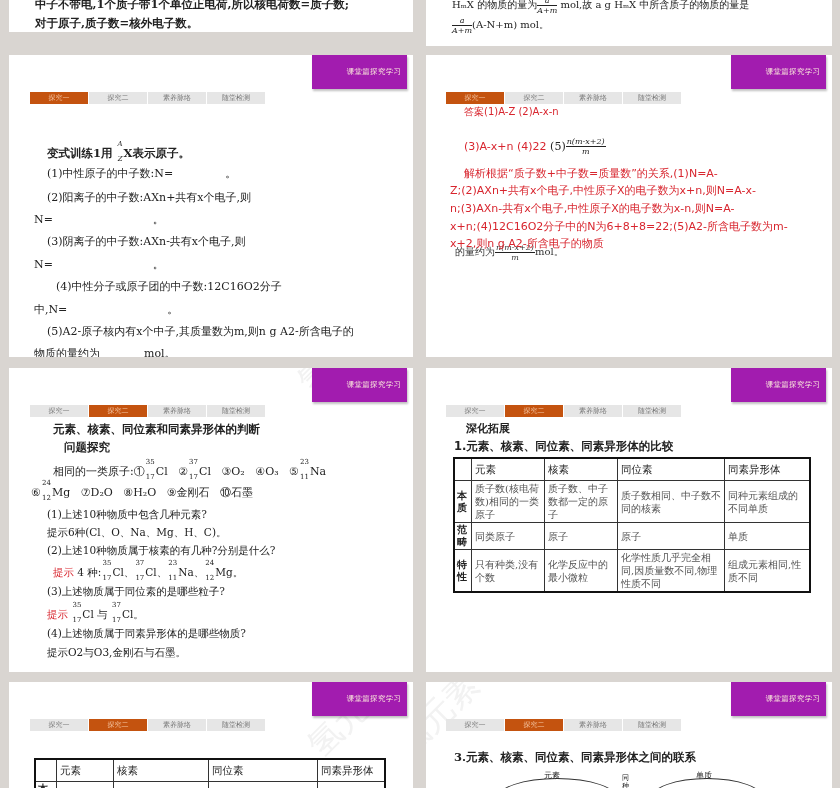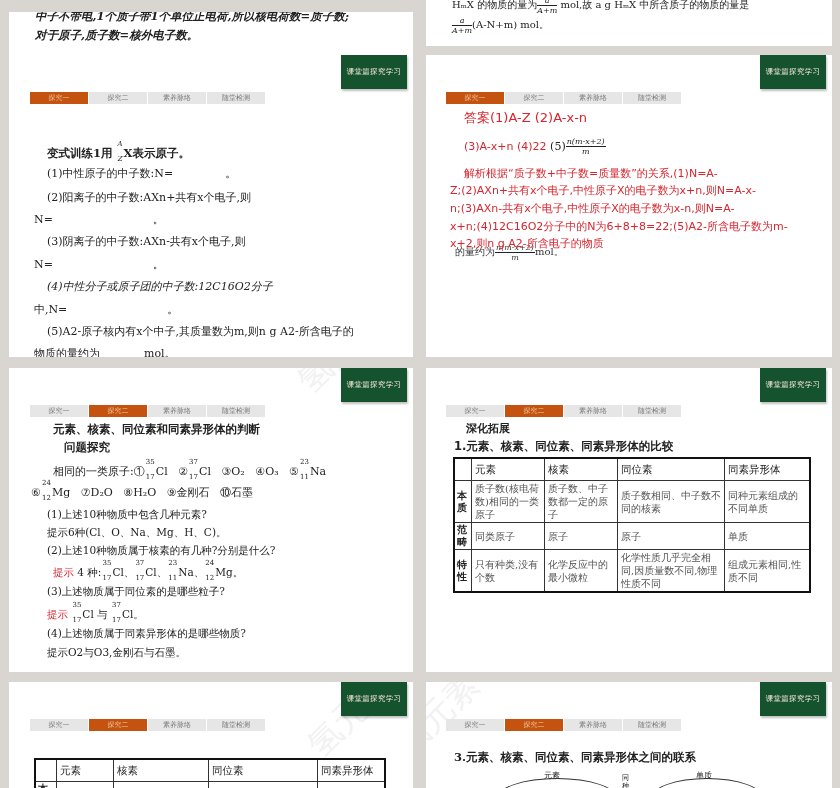--- a/index.html
+++ b/index.html
@@ -9,25 +9,26 @@
     font-family:"DejaVu Serif", "Liberation Serif", serif;
     color:#222;
   }
   .slide {
     position:absolute; background:#ffffff; overflow:hidden;
   }
   .col-l { left:9px; width:404px; }
   .col-r { left:426px; width:406px; }
   .badge {
     position:absolute; top:0; right:6px; width:66px; height:34px;
-    background:#14532d; color:#fbe9dc;
+    background:#a21caf; color:#fbe9dc;
     font-family:"DejaVu Sans", "Liberation Sans", sans-serif;
     font-size:7.5px; display:flex; align-items:center; justify-content:center;
     box-shadow:1px 2px 2px rgba(0,0,0,0.25);
     letter-spacing:0.3px;
+    padding-left:29px;
   }
   .tabs {
     position:absolute; top:37px; left:21px; display:flex; gap:0;
   }
   .tab {
     width:58px; height:12px; background:#e6e6e6; color:#777;
     font-family:"DejaVu Sans", "Liberation Sans", sans-serif;
     font-size:7px; display:flex; align-items:center; justify-content:center;
     margin-right:1px;
   }
@@ -48,21 +49,21 @@
   table.cmp td.rh { width:12px; font-family:"DejaVu Sans","Liberation Sans",sans-serif; font-weight:bold; color:#222; font-size:10px; line-height:12px; padding:1px 2px; }
   .watermark {
     position:absolute; font-family:"DejaVu Sans","Liberation Sans",sans-serif; font-size:34px; color:#f2f2f2;
     transform:rotate(-45deg); pointer-events:none;
   }
   .ellipse { position:absolute; border:1.5px solid #333; border-radius:50%; }
 </style>
 </head>
 <body>
 
-<div class="slide col-l" style="top:12px;height:46px;font-style:italic;">
+<div class="slide col-l" style="top:0;height:32px;">
   <div class="txt bold" style="left:26px;top:-4px;font-size:11.5px;">中子不带电,1个质子带1个单位正电荷,所以核电荷数=质子数;</div>
   <div class="txt bold" style="left:26px;top:15px;font-size:11.5px;">对于原子,质子数=核外电子数。</div>
 </div>
 
 <div class="slide col-r" style="top:0;height:46px;">
   <div class="txt" style="left:26px;top:-4px;font-size:10px;">
     <span>HₘX 的物质的量为</span><span class="frac"><span class="num">a</span><span class="den">A+m</span></span>
     <span>mol,故 a g HₘX 中所含质子的物质的量是</span>
   </div>
   <div class="txt" style="left:26px;top:16px;font-size:10px;">
@@ -79,35 +80,35 @@
     <div class="tab">随堂检测</div>
   </div>
   <div class="txt bold" style="left:38px;top:90px;font-size:11.5px;">
     <span>变式训练1用</span><span class="iso" style="font-weight:normal;font-style:italic;"><span class="a">A</span><span class="z">Z</span></span><span>X表示原子。</span>
   </div>
   <div class="txt" style="left:38px;top:110px;"><span>(1)中性原子的中子数:N=</span><span style="margin-left:52px;">。</span></div>
   <div class="txt" style="left:38px;top:134px;">(2)阳离子的中子数:AXn+共有x个电子,则</div>
   <div class="txt" style="left:25px;top:156px;"><span>N=</span><span style="margin-left:100px;">。</span></div>
   <div class="txt" style="left:38px;top:178px;">(3)阴离子的中子数:AXn-共有x个电子,则</div>
   <div class="txt" style="left:25px;top:201px;"><span>N=</span><span style="margin-left:100px;">。</span></div>
-  <div class="txt" style="left:38px;top:223px;font-style:italic;">(4)中性分子或原子团的中子数:12C16O2分子</div>
+  <div class="txt" style="left:47px;top:223px;">(4)中性分子或原子团的中子数:12C16O2分子</div>
   <div class="txt" style="left:25px;top:246px;"><span>中,N=</span><span style="margin-left:100px;">。</span></div>
   <div class="txt" style="left:38px;top:268px;">(5)A2-原子核内有x个中子,其质量数为m,则n g A2-所含电子的</div>
   <div class="txt" style="left:25px;top:290px;"><span>物质的量约为</span><span style="margin-left:44px;">mol。</span></div>
 </div>
 
 <div class="slide col-r" style="top:55px;height:302px;">
   <div class="badge">课堂篇探究学习</div>
   <div class="tabs" style="left:20px;">
     <div class="tab active">探究一</div>
     <div class="tab">探究二</div>
     <div class="tab">素养脉络</div>
     <div class="tab">随堂检测</div>
   </div>
-  <div class="txt sans red" style="left:38px;top:54px;font-size:13px;">答案(1)A-Z   (2)A-x-n</div>
+  <div class="txt sans red" style="left:38px;top:48px;font-size:10px;">答案(1)A-Z   (2)A-x-n</div>
   <div class="txt sans red" style="left:38px;top:82px;font-size:11px;">
     <span>(3)A-x+n    (4)22</span>
     <span style="font-family:'DejaVu Serif',serif;color:#222;">(5)</span><span class="frac" style="color:#222;font-family:'DejaVu Serif',serif;"><span class="num">n(m-x+2)</span><span class="den">m</span></span>
   </div>
   <div class="txt sans red" style="left:38px;top:110px;font-size:11px;">解析根据“质子数+中子数=质量数”的关系,(1)N=A-</div>
   <div class="txt sans red" style="left:24px;top:127px;font-size:11px;">Z;(2)AXn+共有x个电子,中性原子X的电子数为x+n,则N=A-x-</div>
   <div class="txt sans red" style="left:24px;top:145px;font-size:11px;">n;(3)AXn-共有x个电子,中性原子X的电子数为x-n,则N=A-</div>
   <div class="txt sans red" style="left:24px;top:163px;font-size:11px;">x+n;(4)12C16O2分子中的N为6+8+8=22;(5)A2-所含电子数为m-</div>
   <div class="txt" style="left:29px;top:188px;font-size:10px;color:#333;">
     <span>的量约为</span><span class="frac"><span class="num">n(m-x+2)</span><span class="den">m</span></span><span>mol。</span>

